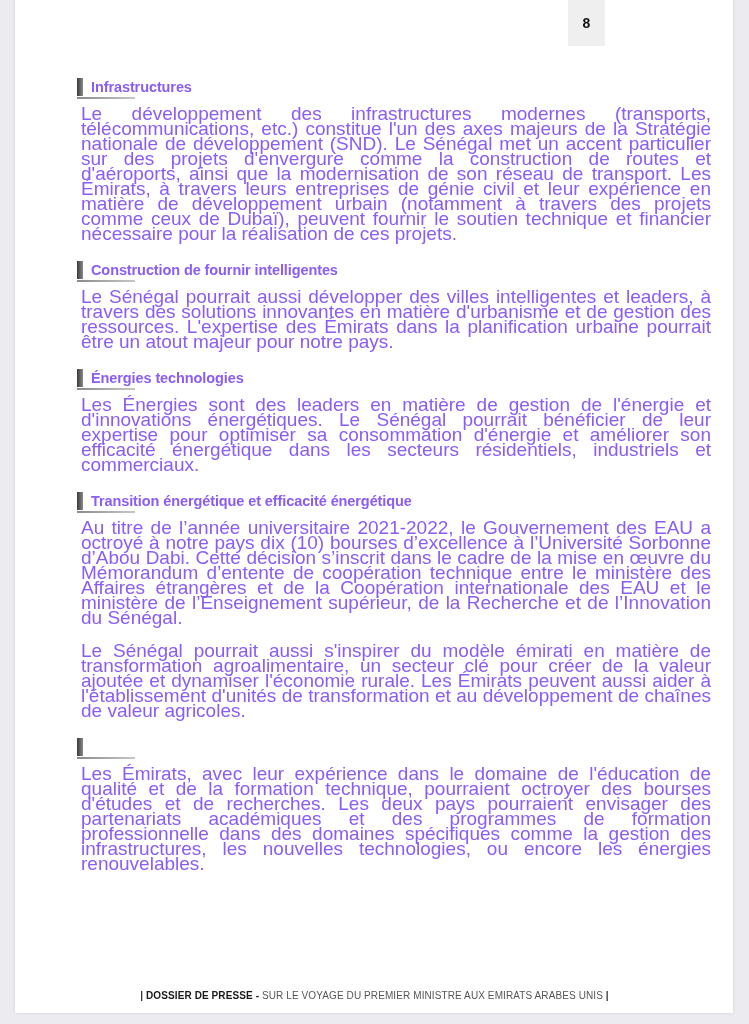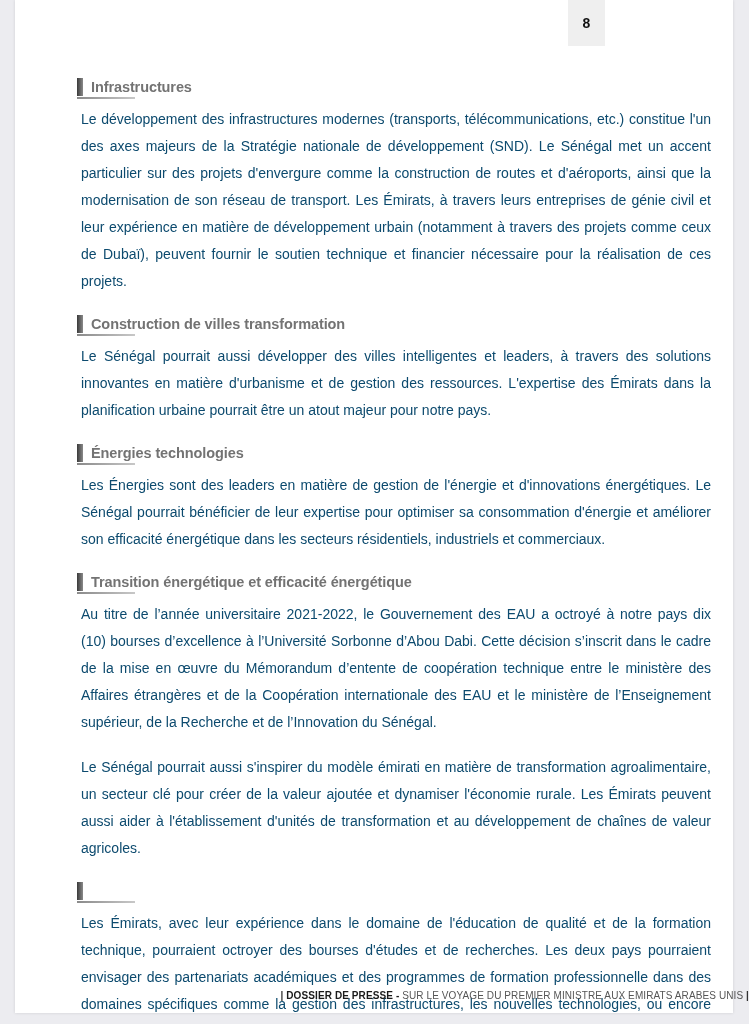--- a/index.html
+++ b/index.html
@@ -62,36 +62,36 @@
       position: absolute;
       left: -4px;
       bottom: -1px;
       width: 58px;
       height: 2px;
       background: linear-gradient(to right, #8a8a8a, #c8c8c8);
     }
     .heading-text {
       font-weight: bold;
       font-size: 14.5px;
-      color: #737373;
+      color: #8b5cf6;
       letter-spacing: -0.1px;
     }
     .section-body {
-      font-size: 14px;
-      line-height: 27px;
+      font-size: 19px;
+      line-height: 15px;
       text-align: justify;
-      color: #0c4a6e;
+      color: #8b5cf6;
       margin: 0;
     }
     .footer {
       position: absolute;
       left: 0;
       width: 749px;
       top: 990px;
-      text-align: right;
+      text-align: center;
       font-size: 10px;
       color: #444;
       letter-spacing: 0.1px;
     }
     .footer .pipe { font-weight: bold; color: #333; }
     .footer .strong { font-weight: bold; color: #1a1a1a; }
     .footer .rest { color: #555; }
   </style>
 </head>
 <body>
@@ -108,21 +108,21 @@
         <span class="heading-underline"></span>
         <span class="heading-text">Infrastructures</span>
       </div>
       <p class="section-body">Le développement des infrastructures modernes (transports, télécommunications, etc.) constitue l'un des axes majeurs de la Stratégie nationale de développement (SND). Le Sénégal met un accent particulier sur des projets d'envergure comme la construction de routes et d'aéroports, ainsi que la modernisation de son réseau de transport. Les Émirats, à travers leurs entreprises de génie civil et leur expérience en matière de développement urbain (notamment à travers des projets comme ceux de Dubaï), peuvent fournir le soutien technique et financier nécessaire pour la réalisation de ces projets.</p>
     </div>
 
     <div class="section">
       <div class="section-heading">
         <span class="heading-bar"></span>
         <span class="heading-underline"></span>
-        <span class="heading-text">Construction de villes transformation</span>
+        <span class="heading-text">Construction de fournir intelligentes</span>
       </div>
       <p class="section-body">Le Sénégal pourrait aussi développer des villes intelligentes et leaders, à travers des solutions innovantes en matière d'urbanisme et de gestion des ressources. L'expertise des Émirats dans la planification urbaine pourrait être un atout majeur pour notre pays.</p>
     </div>
 
     <div class="section">
       <div class="section-heading">
         <span class="heading-bar"></span>
         <span class="heading-underline"></span>
         <span class="heading-text">Énergies technologies</span>
       </div>

